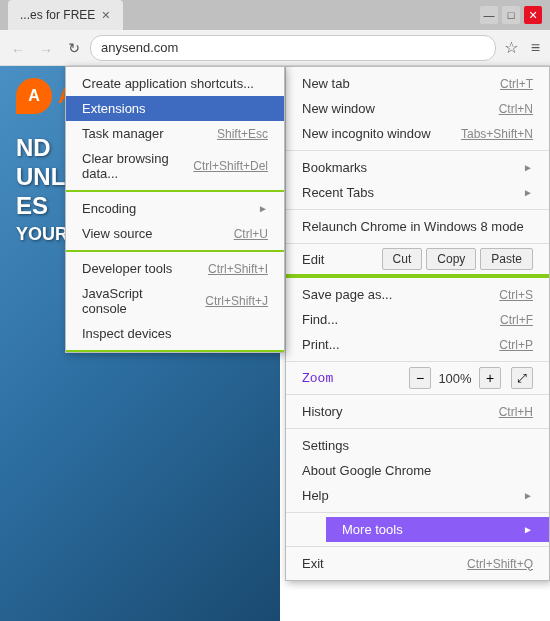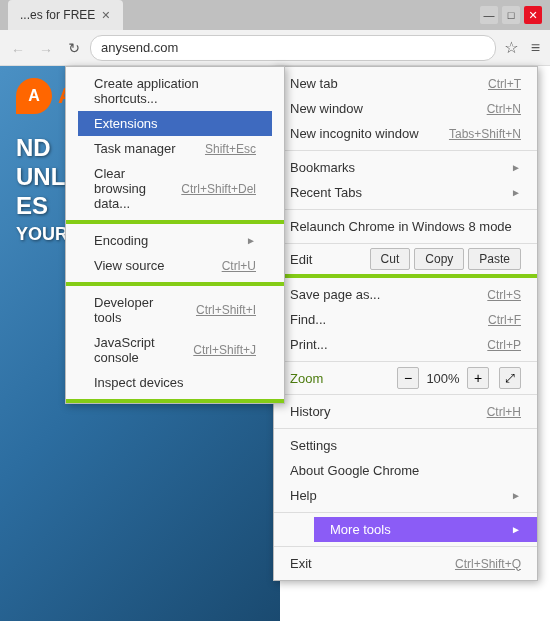--- a/index.html
+++ b/index.html
@@ -102,21 +102,21 @@
       font-size: 24px;
       font-weight: bold;
       line-height: 1.2;
       text-shadow: 1px 1px 3px rgba(0,0,0,0.5);
     }
 
     
     .main-menu {
       position: absolute;
       top: 66px;
-      right: 12px;
+      right: 0;
       width: 265px;
       background: #f9f9f9;
       border: 1px solid #bbb;
       box-shadow: 2px 2px 8px rgba(0,0,0,0.3);
       z-index: 100;
     }
     .menu-section {
       padding: 4px 0;
       border-bottom: 1px solid #ddd;
     }
@@ -174,21 +174,22 @@
     
     .zoom-row {
       display: flex;
       align-items: center;
       padding: 5px 16px;
       border-bottom: 1px solid #ddd;
     }
     .zoom-label {
       flex: 1;
       font-size: 13px;
-      color: #4d7c0f;
+      color: #6d28d9;
+      font-family: Liberation Mono, monospace;
     }
     .zoom-controls {
       display: flex;
       align-items: center;
       gap: 6px;
     }
     .zoom-btn {
       width: 22px;
       height: 22px;
       border: 1px solid #bbb;
@@ -225,22 +226,22 @@
       position: absolute;
       top: 66px;
       right: 265px;
       width: 220px;
       background: #f9f9f9;
       border: 1px solid #bbb;
       box-shadow: 2px 2px 8px rgba(0,0,0,0.3);
       z-index: 101;
     }
     .submenu .menu-section {
-      padding: 4px 12px;
-      border-bottom: 4px solid #84cc16;
+      padding: 4px 0;
+      border-bottom: 2px solid #84cc16;
     }
 
     
     .toolbar-area {
       position: absolute;
       top: 30px;
       left: 0;
       right: 0;
       height: 36px;
       background: #f2f2f2;

